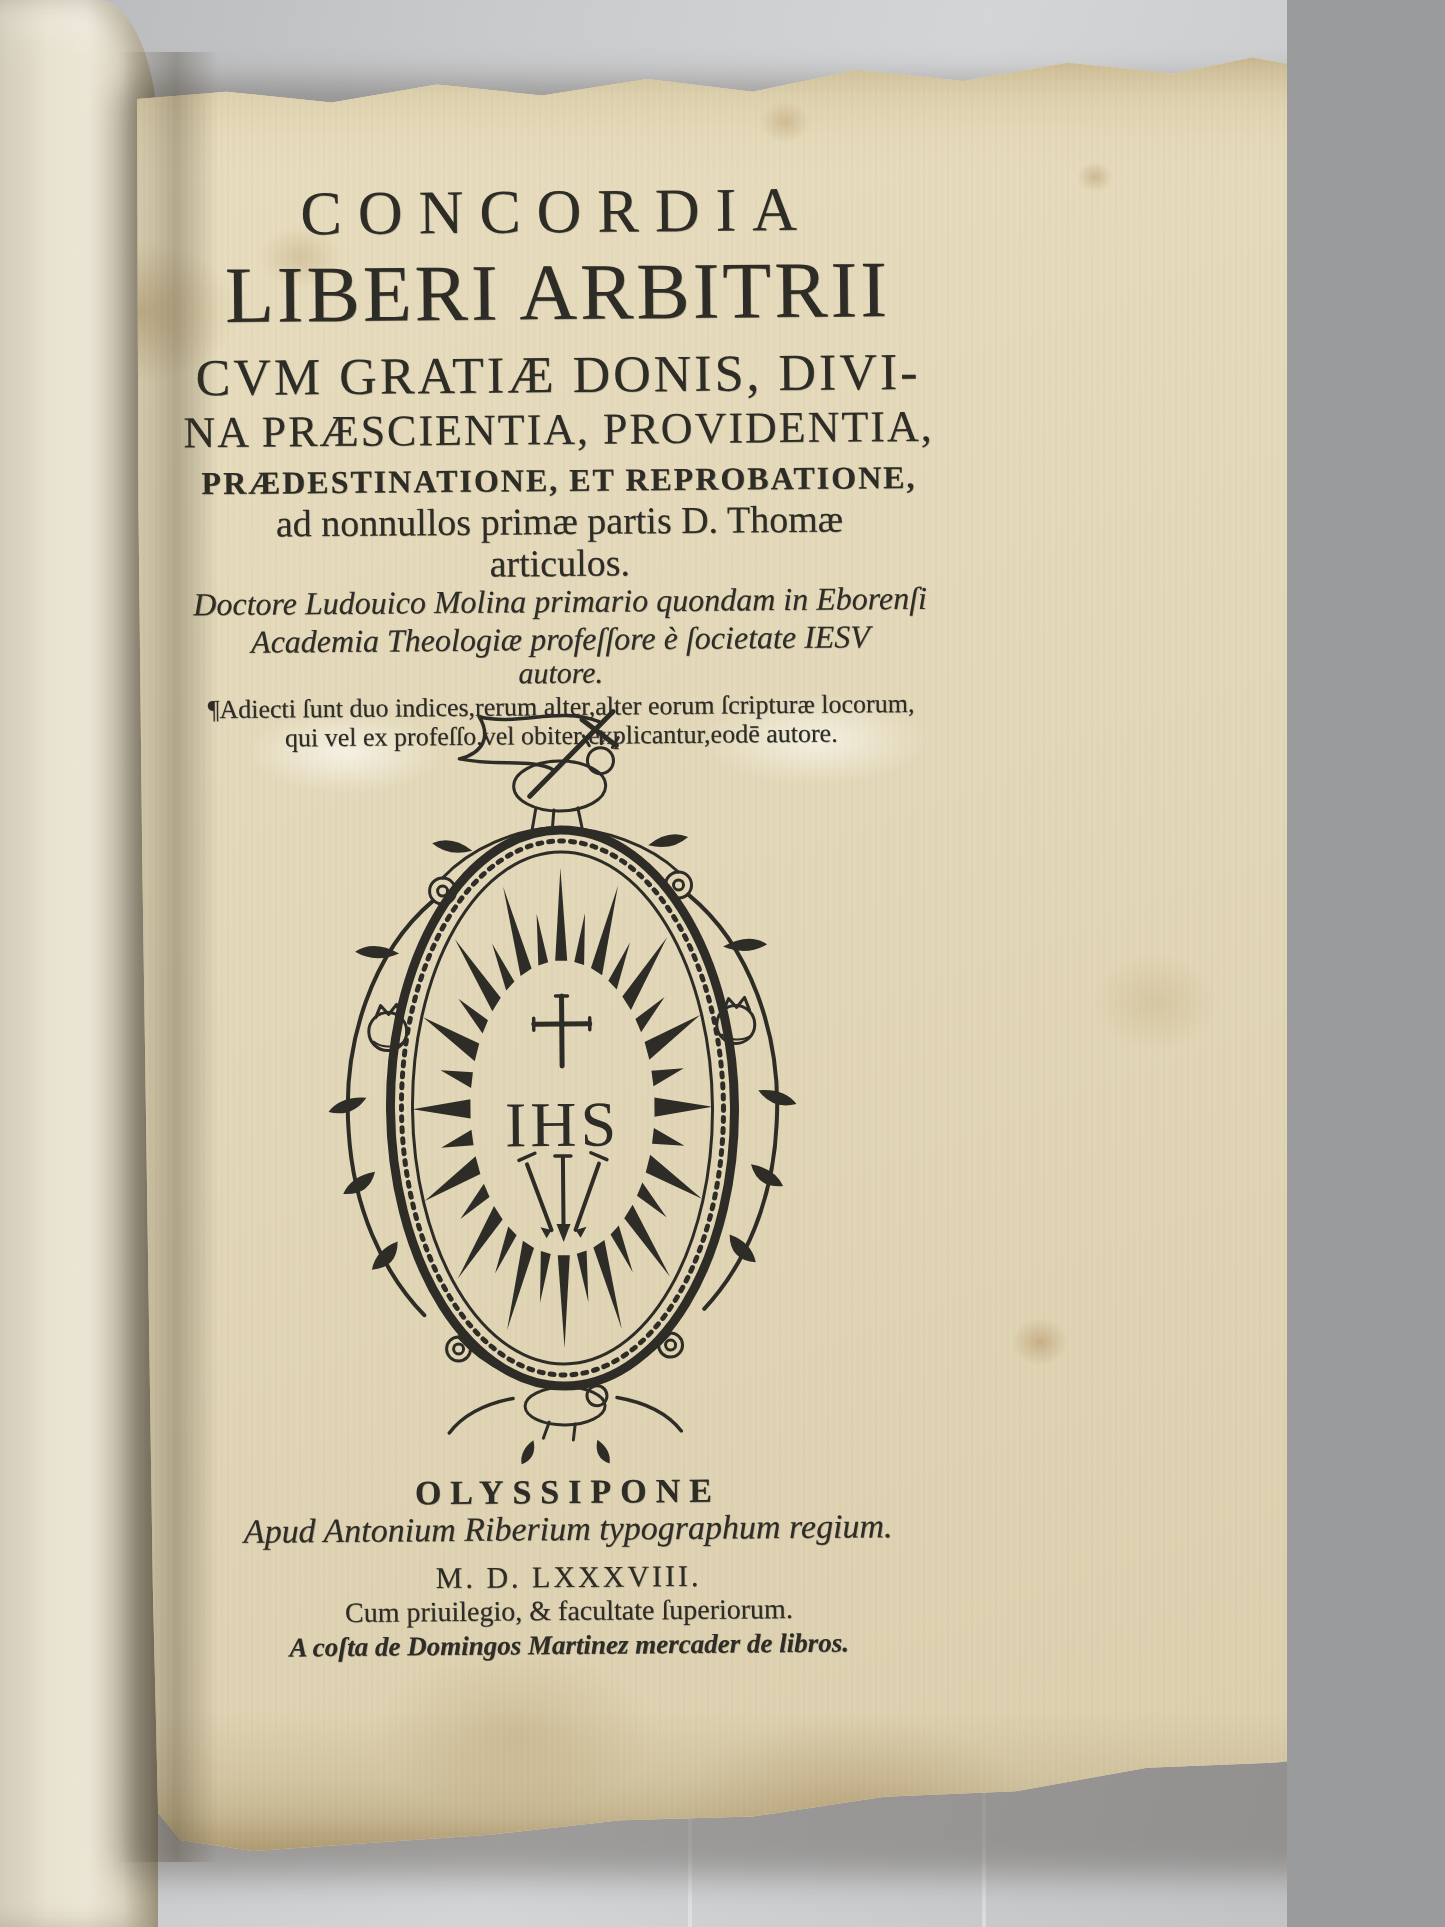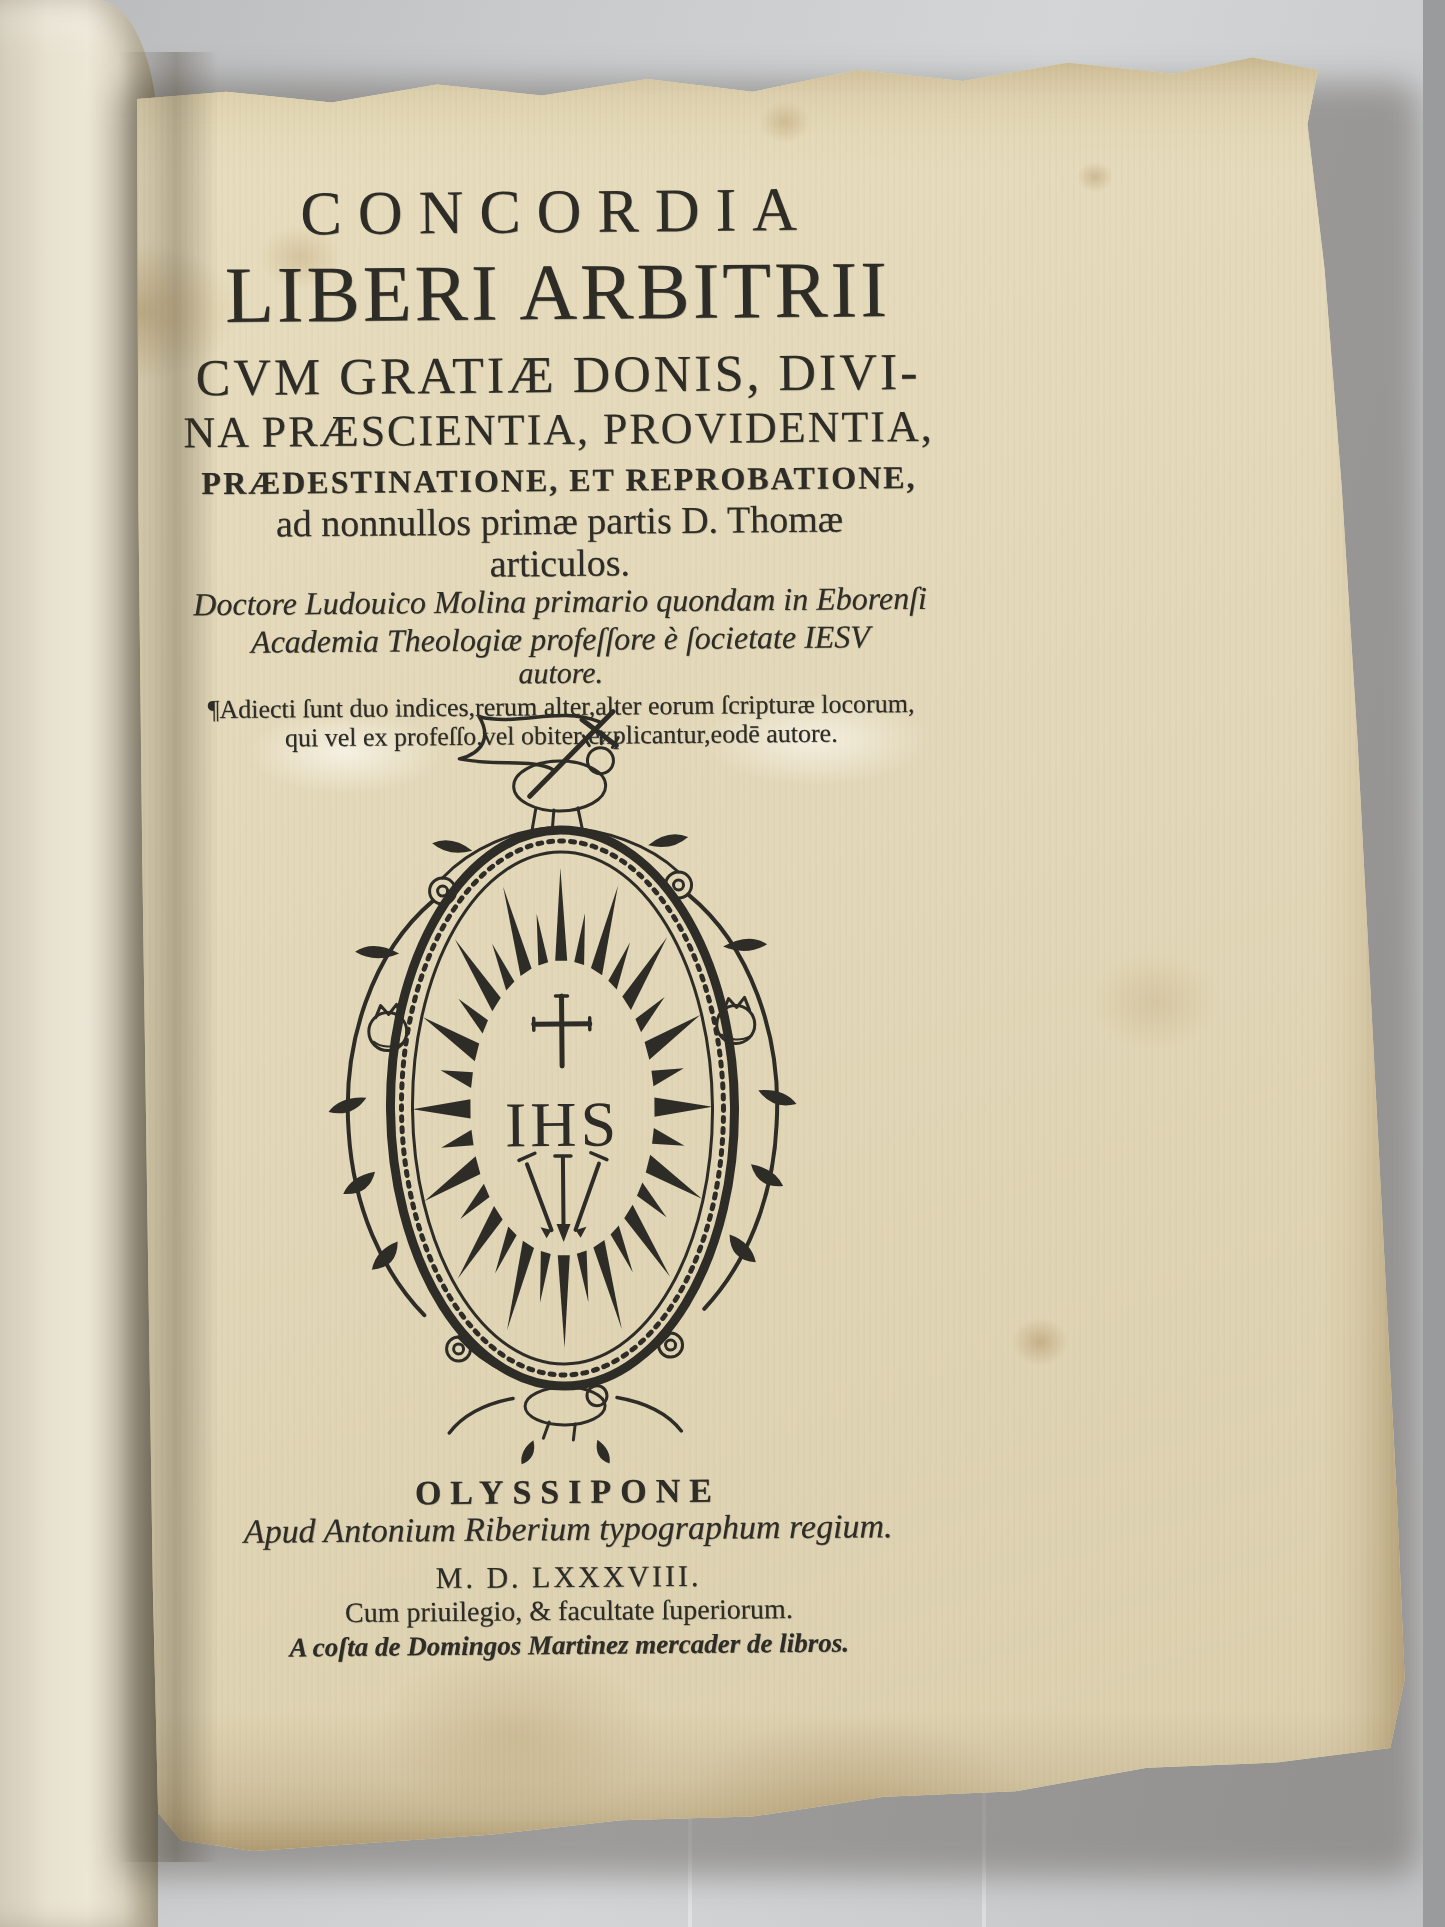--- a/index.html
+++ b/index.html
@@ -1,18 +1,18 @@
 <!DOCTYPE html>
 <html><head>
 <meta charset="utf-8">
 <style>
   html,body{margin:0;padding:0;background:#9a9b9d;}
   #photo{
     position:relative;
-    width:1423px;height:1927px;
+    width:1287px;height:1927px;
     overflow:hidden;
     font-family:"Liberation Serif","DejaVu Serif",serif;
     background:linear-gradient(105deg,#b8b9bb 0%,#c9cacc 28%,#d4d5d7 55%,#c9cacc 82%,#c2c3c5 100%);
   }
   .table-streak{position:absolute;top:1630px;height:297px;width:4px;background:linear-gradient(180deg,rgba(255,255,255,0),rgba(255,255,255,.35));}
   #streak1{left:688px;}
   #streak2{left:982px;}
   #top-mark{position:absolute;left:0;top:0;width:98px;height:12px;background:#35342f;transform:rotate(.6deg);}
   #cover-fold{
     position:absolute;left:0;top:0;width:158px;height:1927px;

